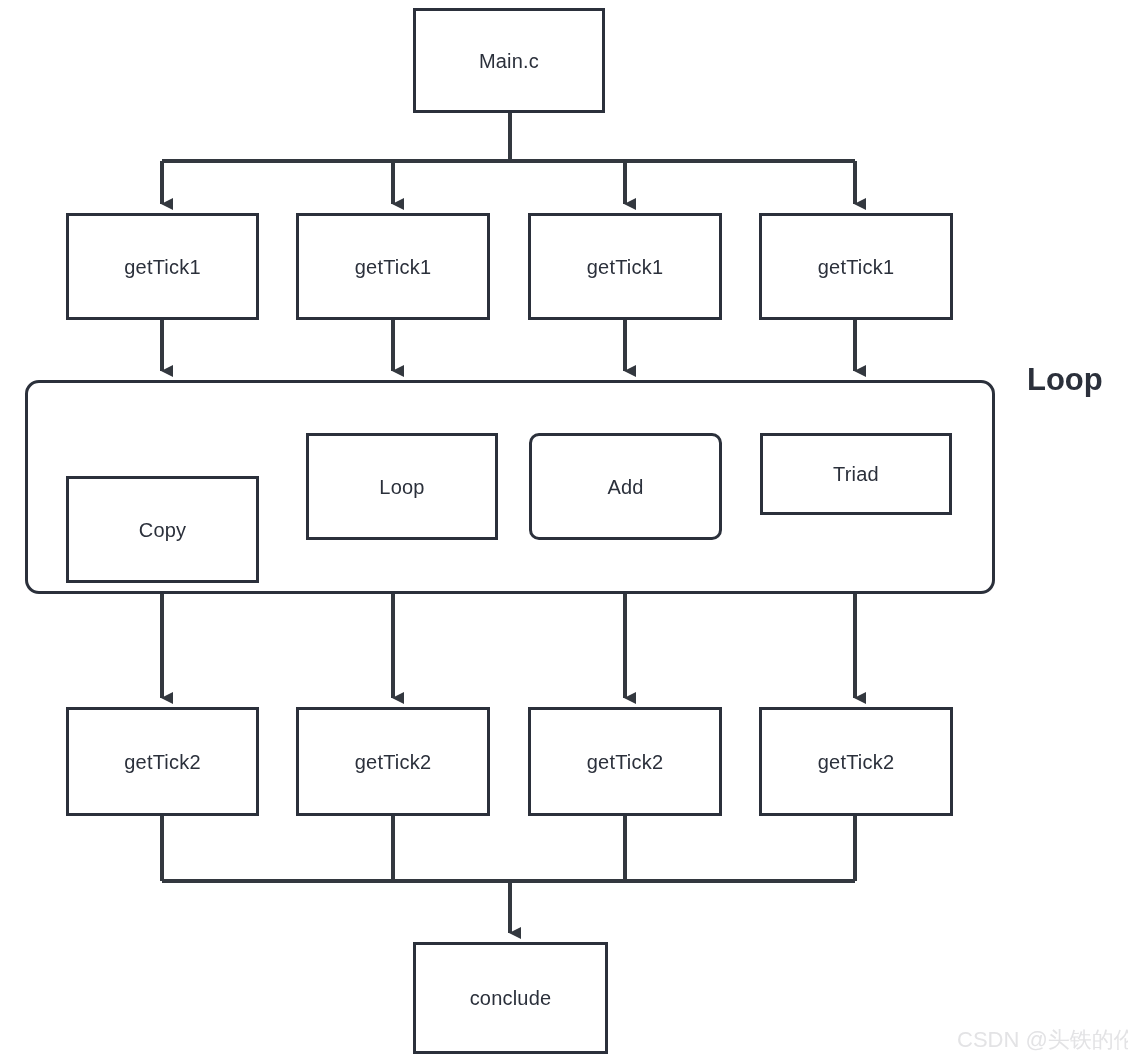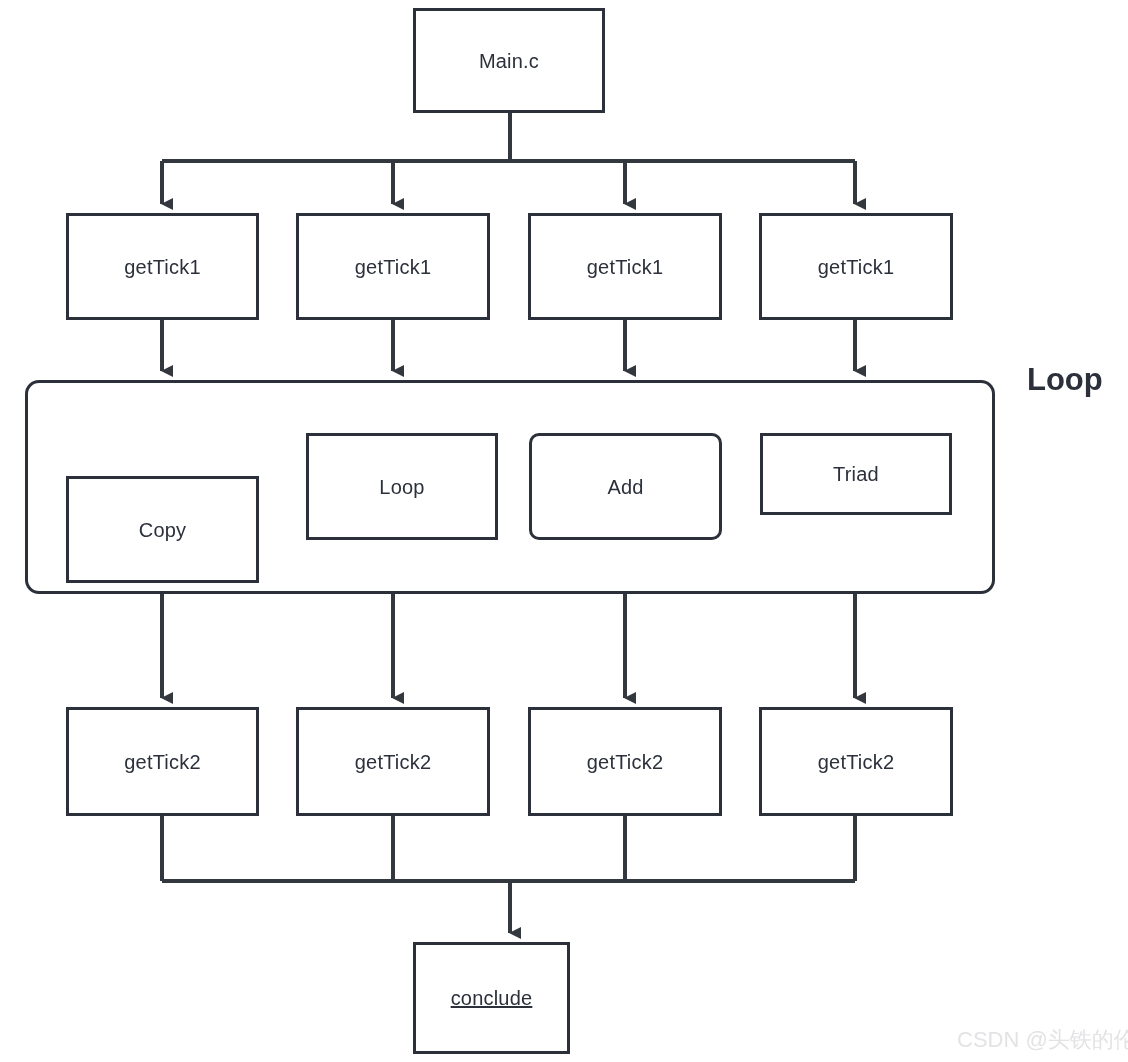--- a/index.html
+++ b/index.html
@@ -148,19 +148,19 @@
   <div class="node-box" style="left:296px; top:707px; width:194px; height:109px;">
     <span>getTick2</span>
   </div>
   <div class="node-box" style="left:528px; top:707px; width:194px; height:109px;">
     <span>getTick2</span>
   </div>
   <div class="node-box" style="left:759px; top:707px; width:194px; height:109px;">
     <span>getTick2</span>
   </div>
 
-  <div class="node-box" style="left:413px; top:942px; width:157px; height:112px;text-decoration:underline;">
+  <div class="node-box" style="left:413px; top:942px; width:195px; height:112px;">
     <span>conclude</span>
   </div>
 
   <div class="watermark" style="left:957px; top:1029px;">CSDN @头铁的伦</div>
 
 </div>
 
 </body></html>

